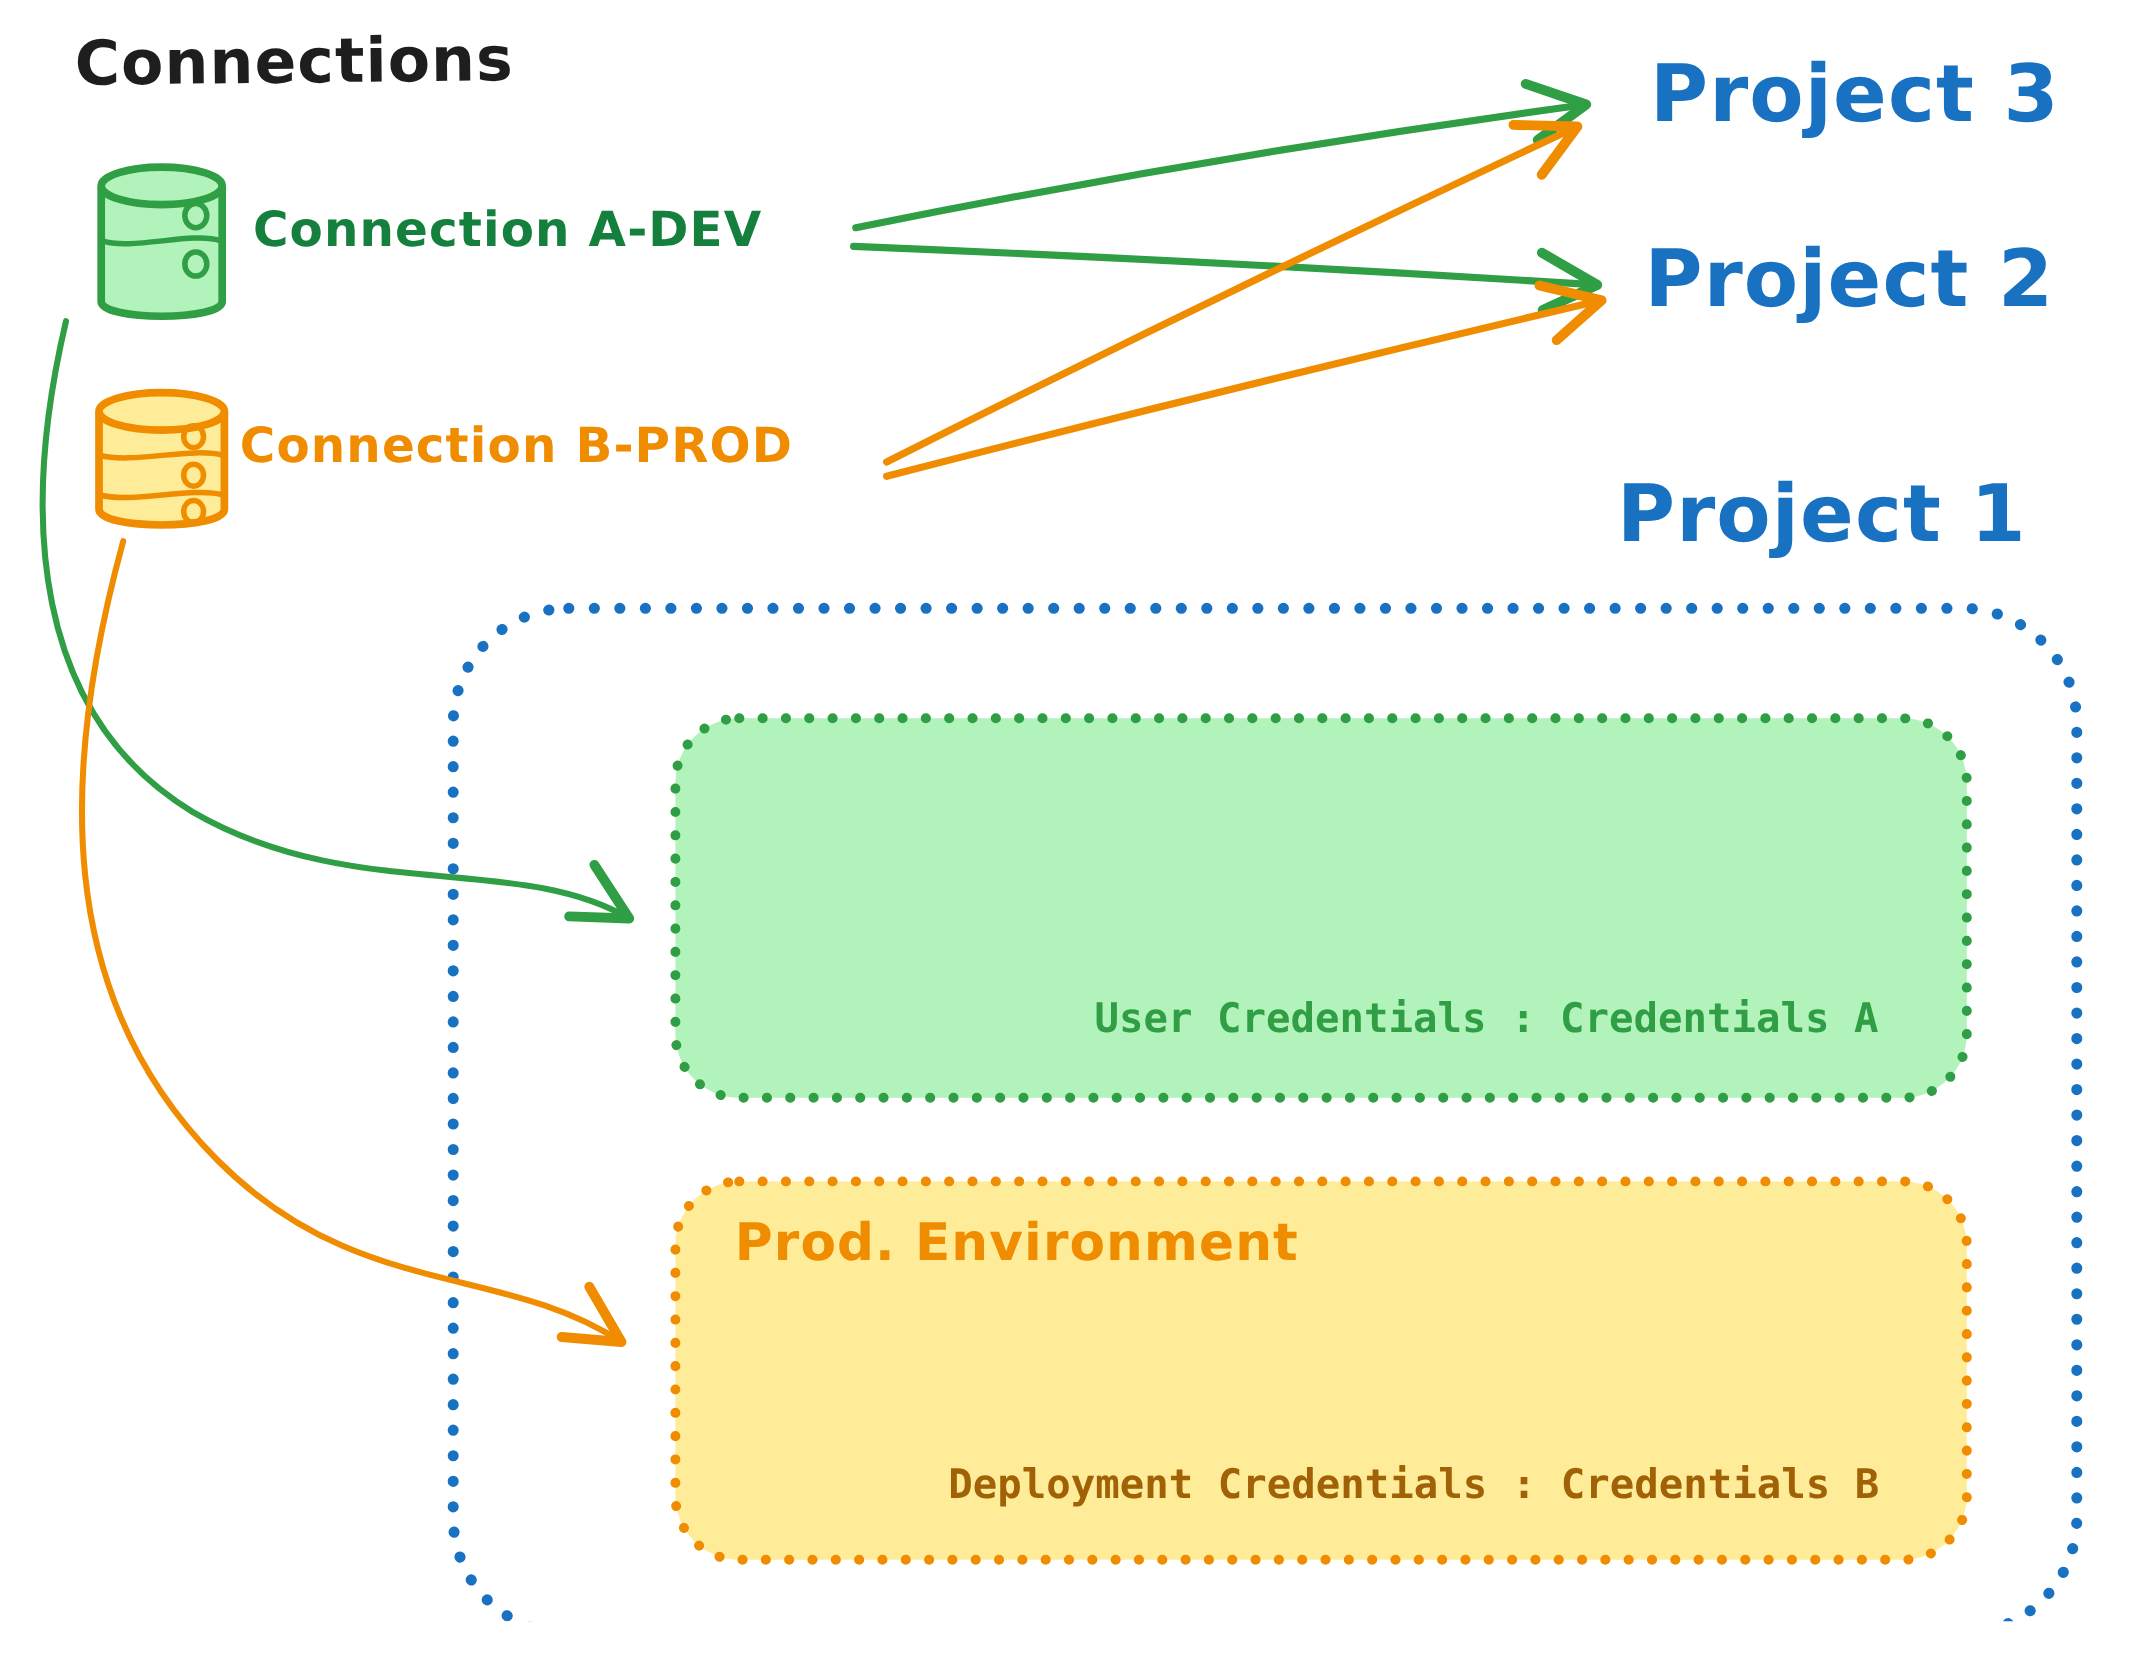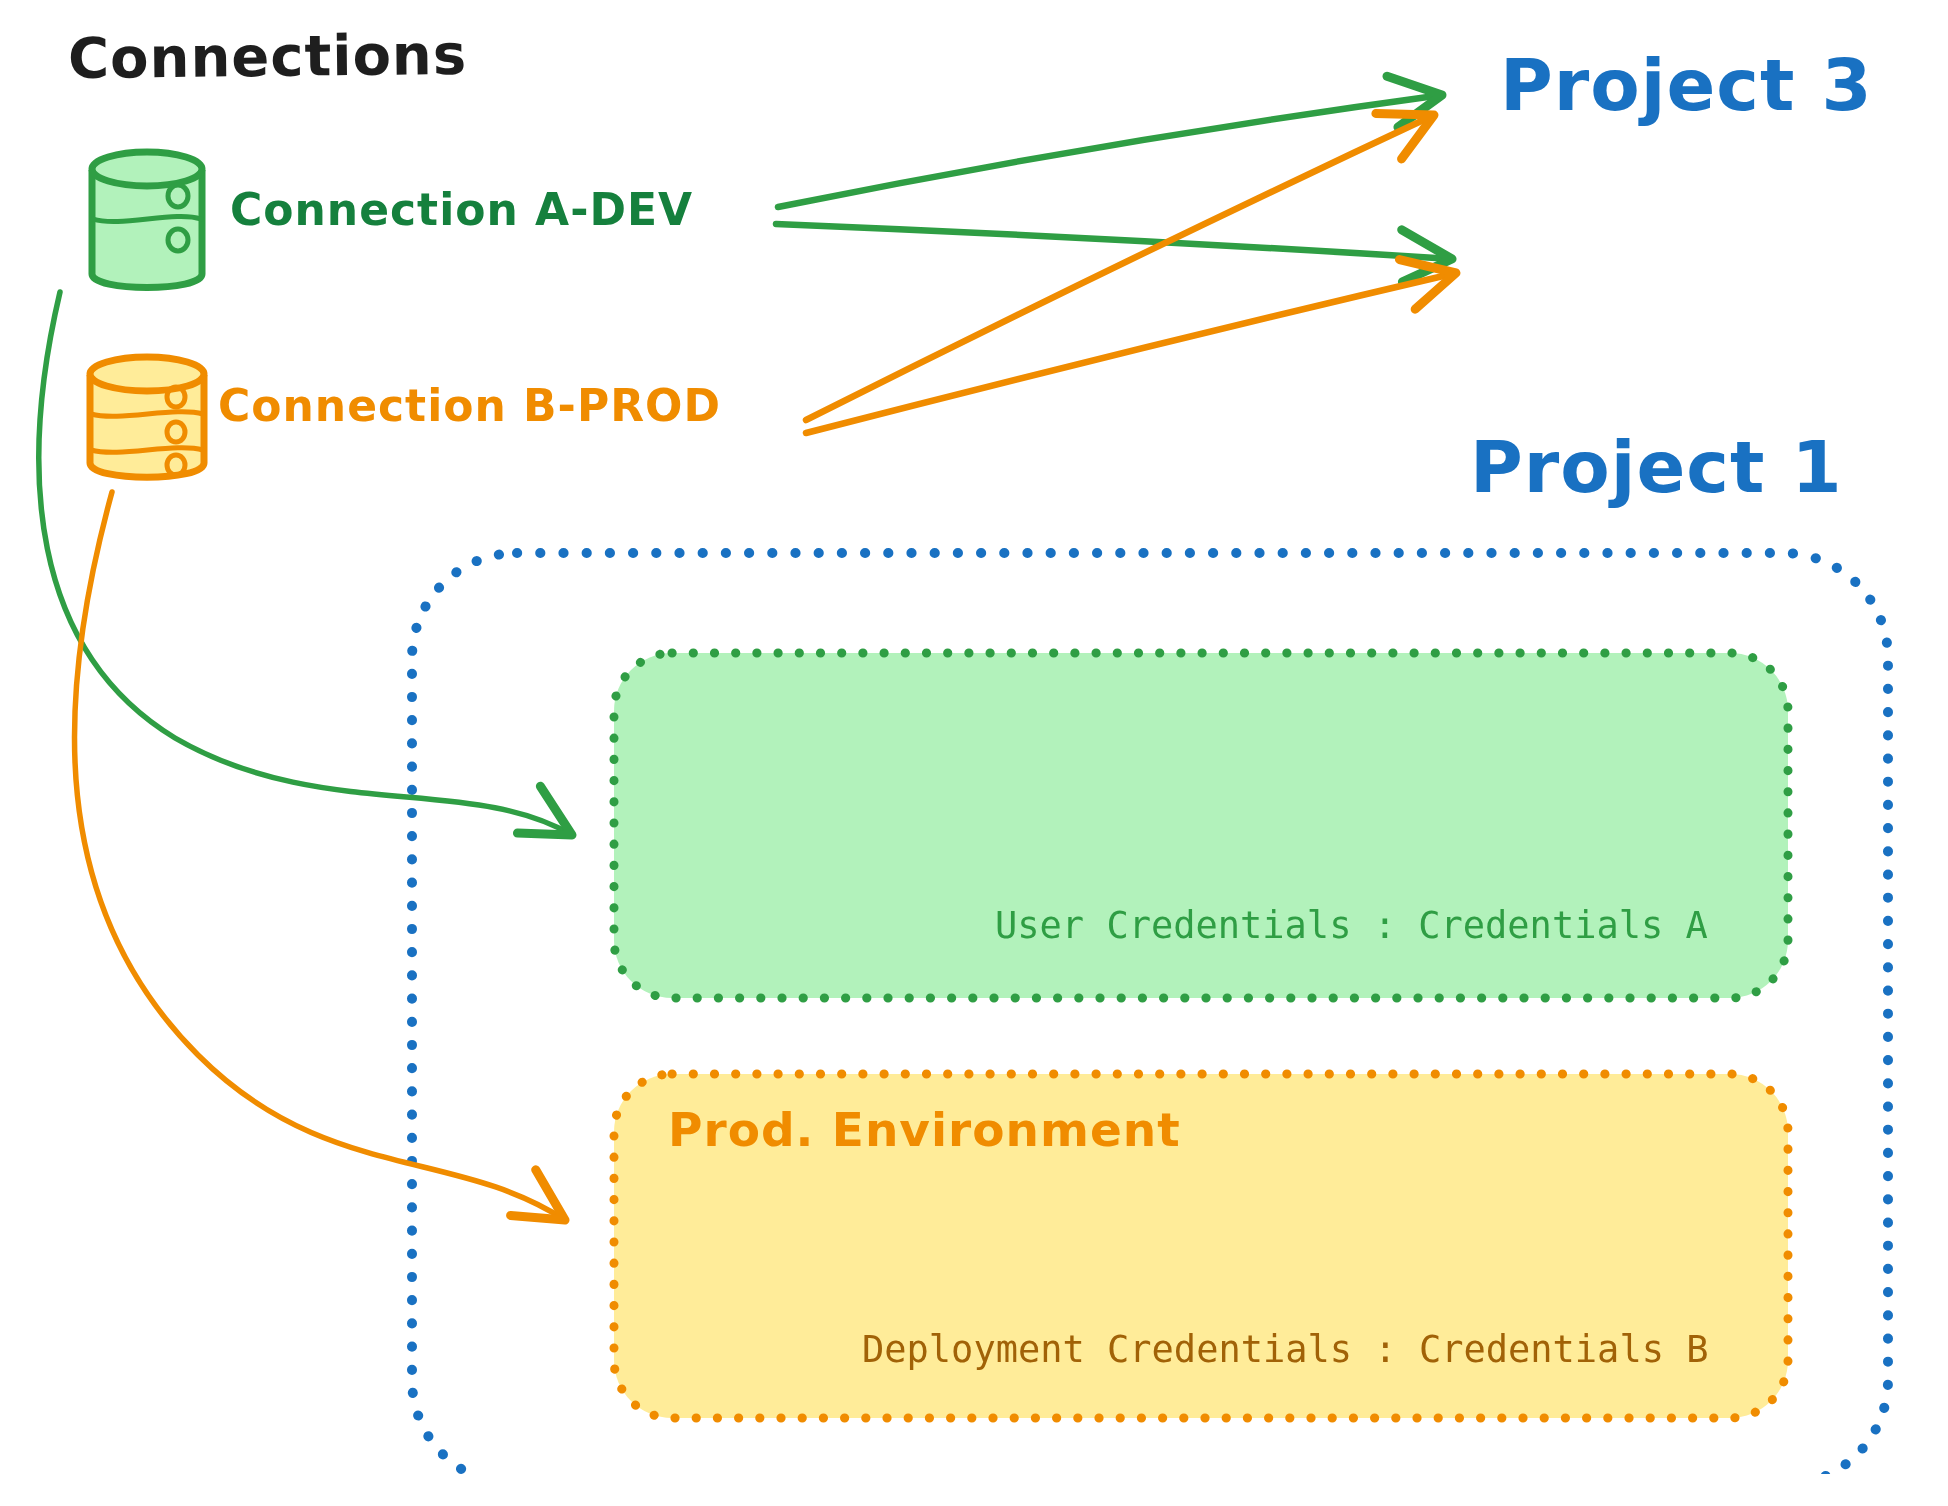--- a/index.html
+++ b/index.html
@@ -6,21 +6,21 @@
   #stage{
     position:relative;
     width:1948px;height:1474px;
     background:#ffffff;
     overflow:hidden;
     font-family:"DejaVu Sans", sans-serif;
   }
   #diagram-canvas{position:absolute;left:0;top:0;width:1948px;height:1506px;}
   .lbl{position:absolute;white-space:nowrap;line-height:1.1;}
   .hand{font-family:"DejaVu Sans", sans-serif;font-weight:bold;letter-spacing:1px;}
-  .mono{font-family:"DejaVu Sans Mono","Liberation Mono",monospace;font-weight:normal;}
+  .mono{font-family:"DejaVu Sans Mono","Liberation Mono",monospace;font-weight:bold;}
   .title{left:68px;top:26px;font-size:56px;color:#1e1e1e;transform:rotate(-0.6deg);}
   .conn-a{left:230px;top:186px;font-size:44px;color:#15803d;}
   .conn-b{left:218px;top:382px;font-size:44px;color:#f08c00;}
   .proj{color:#1971c2;font-size:72px;}
   .proj-3{left:1500px;top:46px;}
   .proj-2{left:1495px;top:214px;}
   .proj-1{left:1470px;top:428px;}
   .env-title{font-size:47px;}
   .env-dev-title{left:662px;top:694px;color:#2f9e44;}
   .env-prod-title{left:668px;top:1104px;color:#f08c00;}
@@ -75,20 +75,21 @@
       <ellipse cx="176" cy="465" rx="9" ry="10" fill="none" stroke="#f08c00" stroke-width="5"></ellipse>
     </g>
   </svg>
 
   <div class="lbl hand title">Connections</div>
 
   <div class="lbl hand conn-a">Connection A-DEV</div>
   <div class="lbl hand conn-b">Connection B-PROD</div>
 
   <div class="lbl hand proj proj-3">Project 3</div>
+  <div class="lbl hand proj proj-2">Project 2</div>
   <div class="lbl hand proj proj-1">Project 1</div>
 
   <div class="lbl mono cred cred-dev">User Credentials : Credentials A</div>
 
   <div class="lbl hand env-title env-prod-title">Prod. Environment</div>
   <div class="lbl mono cred cred-prod">Deployment Credentials : Credentials B</div>
 
 </div>
 
 </body></html>

